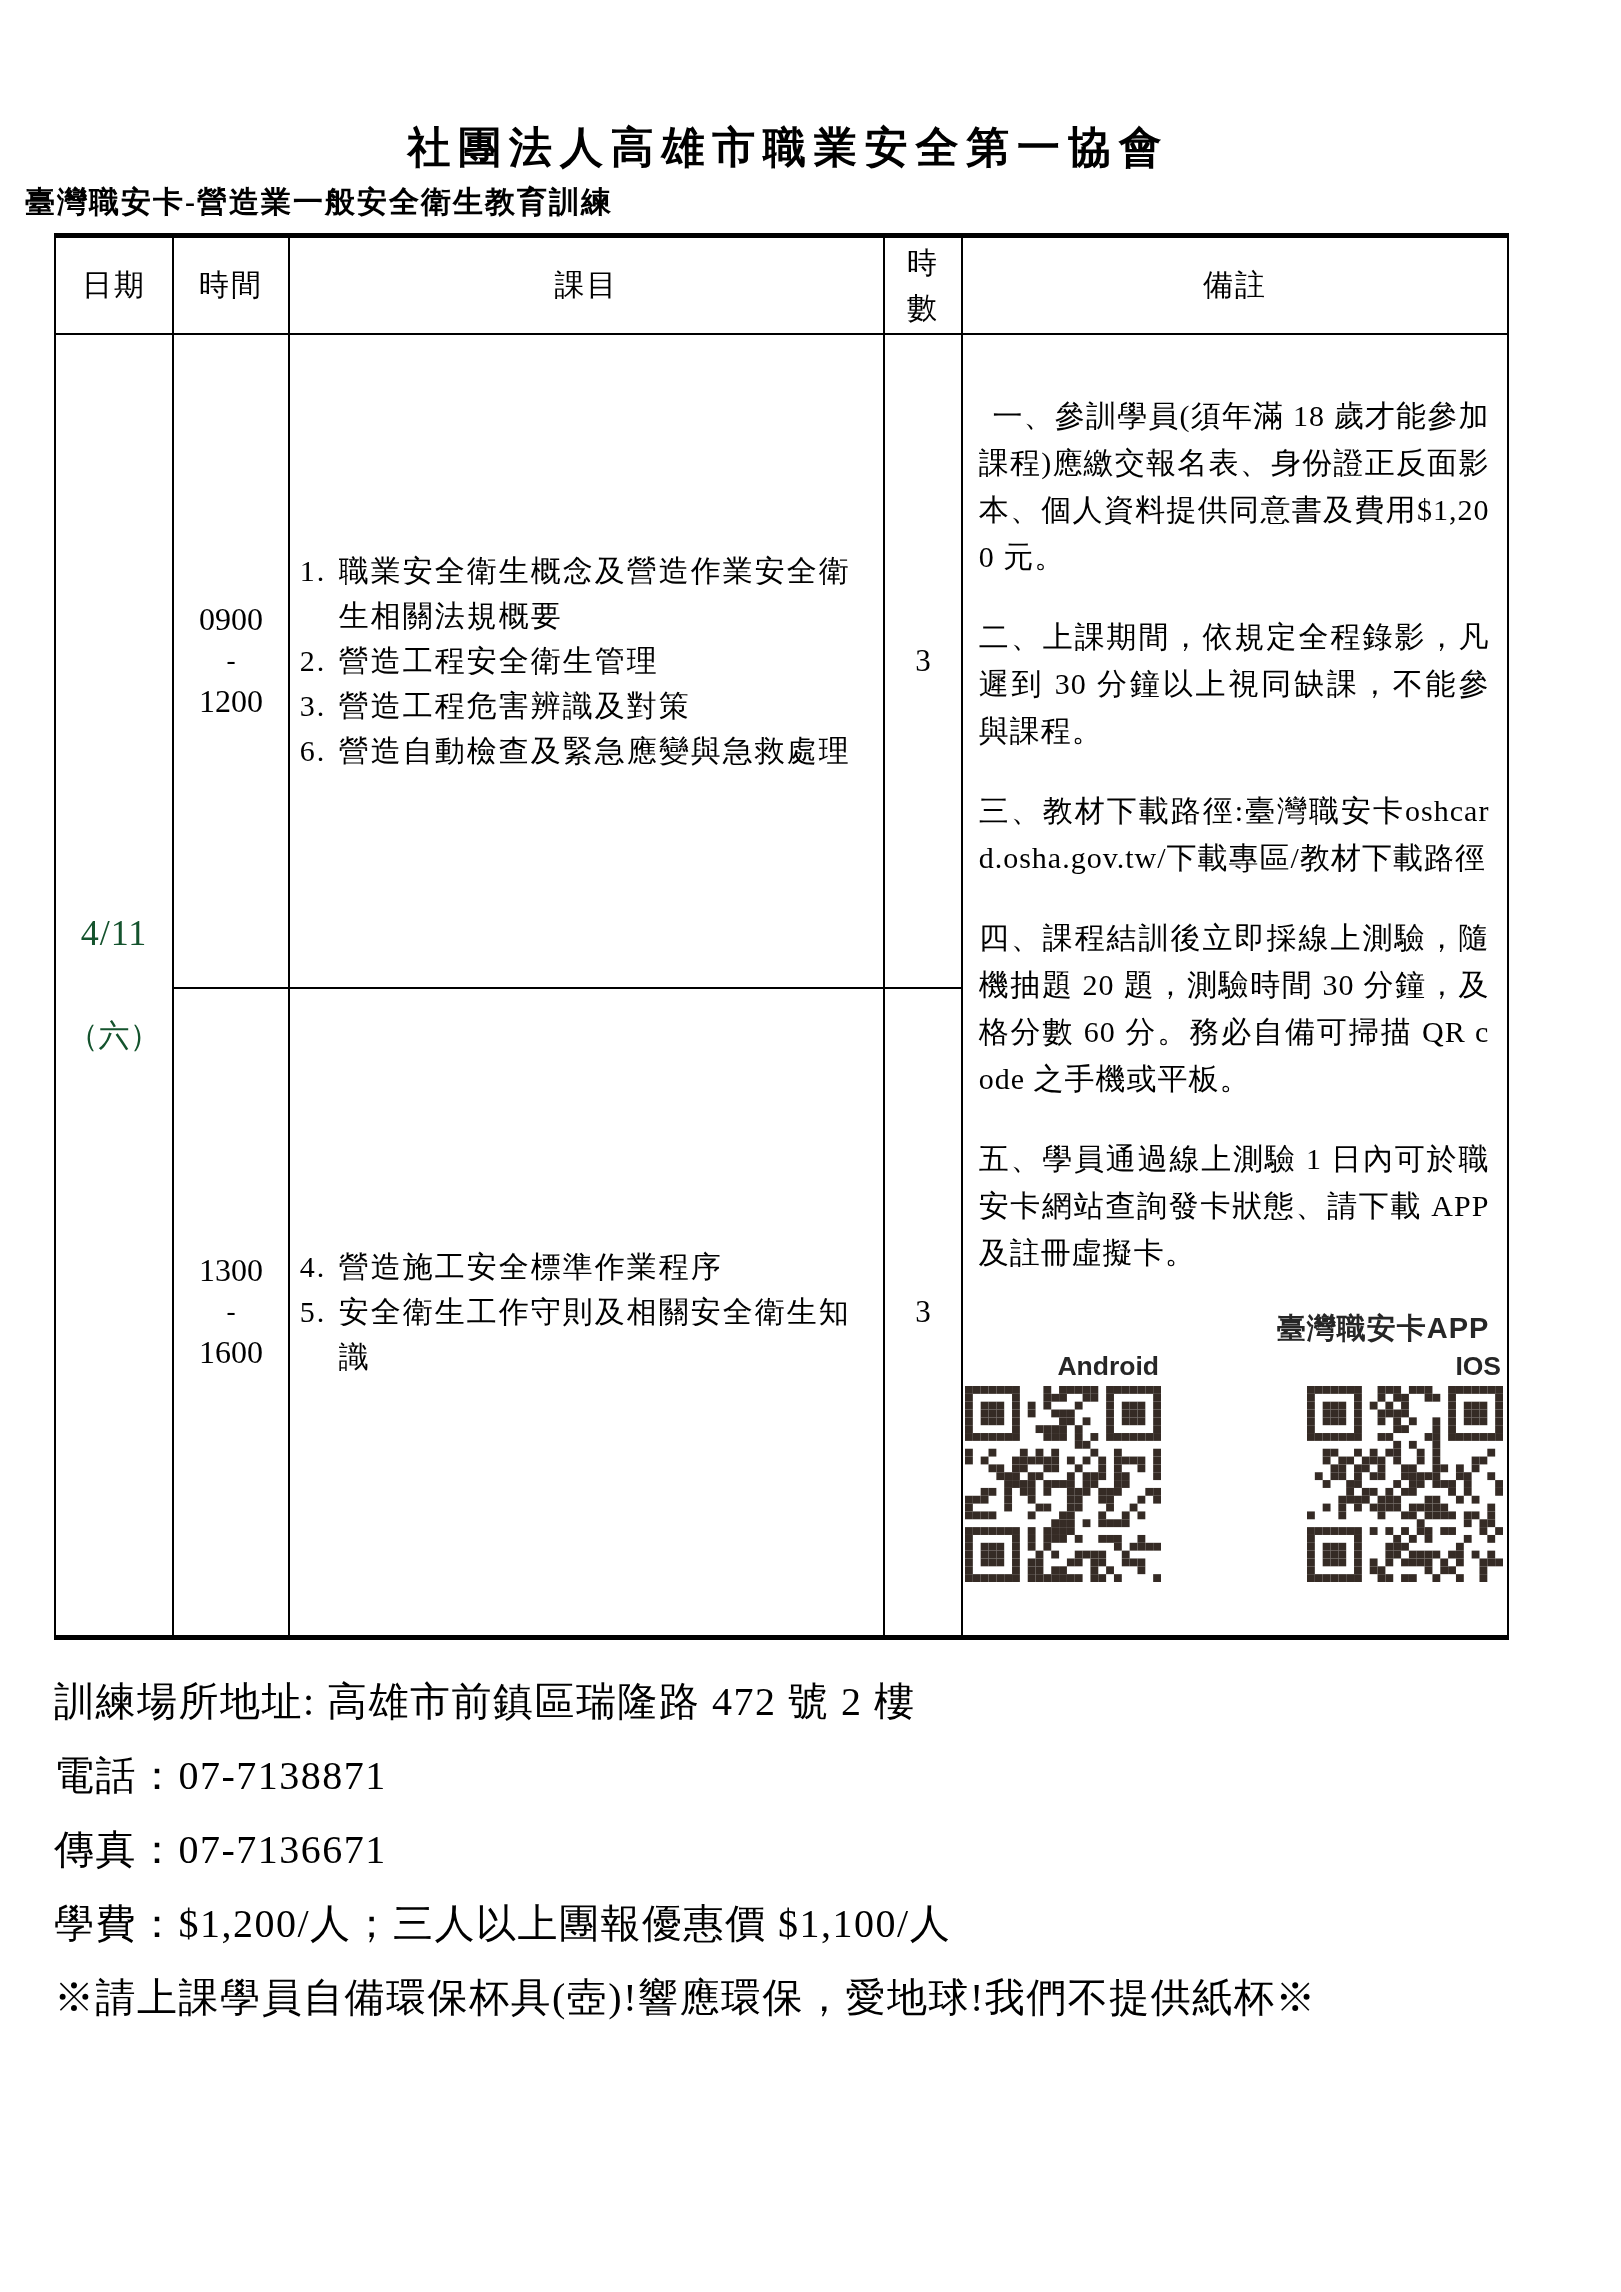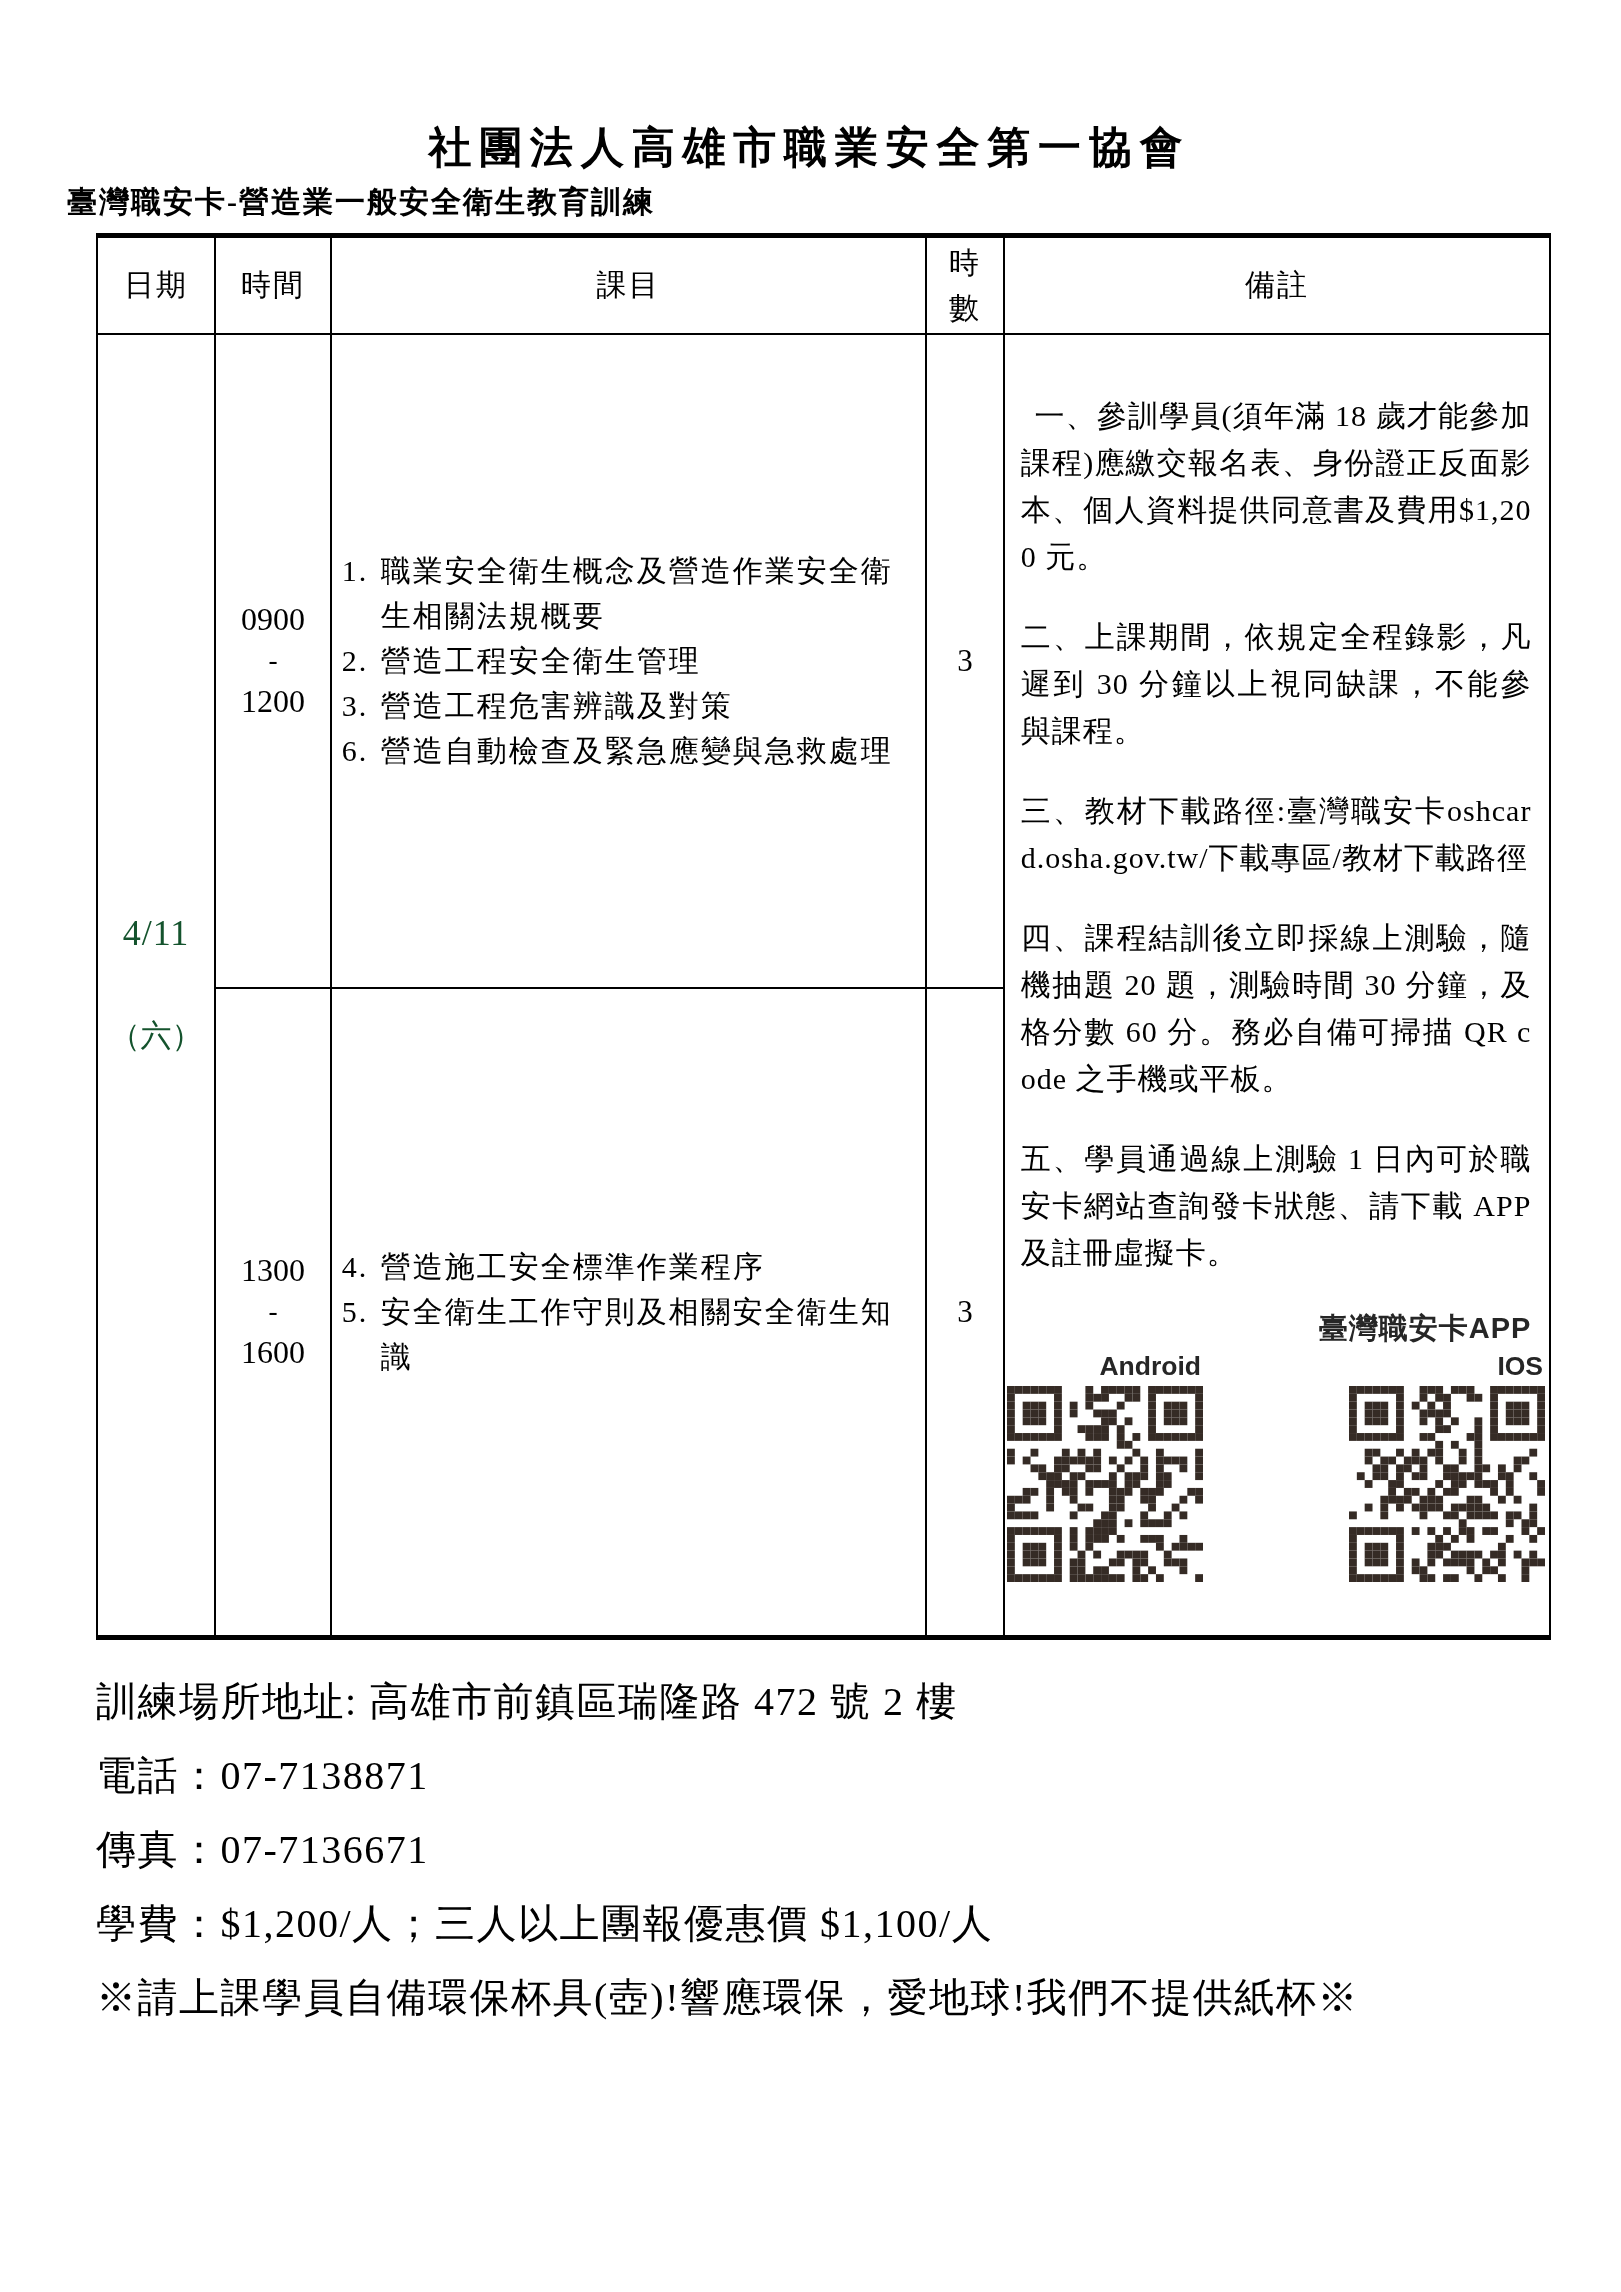--- a/index.html
+++ b/index.html
@@ -4,21 +4,21 @@
 <style>
   * { margin:0; padding:0; box-sizing:border-box; }
   html,body { background:#e8e8e8; }
   .doc {
     position:relative;
     width:1621px; height:2293px;
     margin:0 auto;
     background:#ffffff;
     color:#000;
     font-family:"Liberation Serif","DejaVu Serif",serif;
-    padding:123px 69px 0 96px;
+    padding:123px 69px 0 54px;
     overflow:hidden;
   }
   .title {
     text-align:center;
     font-size:43px;
     font-weight:bold;
     letter-spacing:7.8px;
     line-height:1.15;
     margin-left:-29px; 
   }

